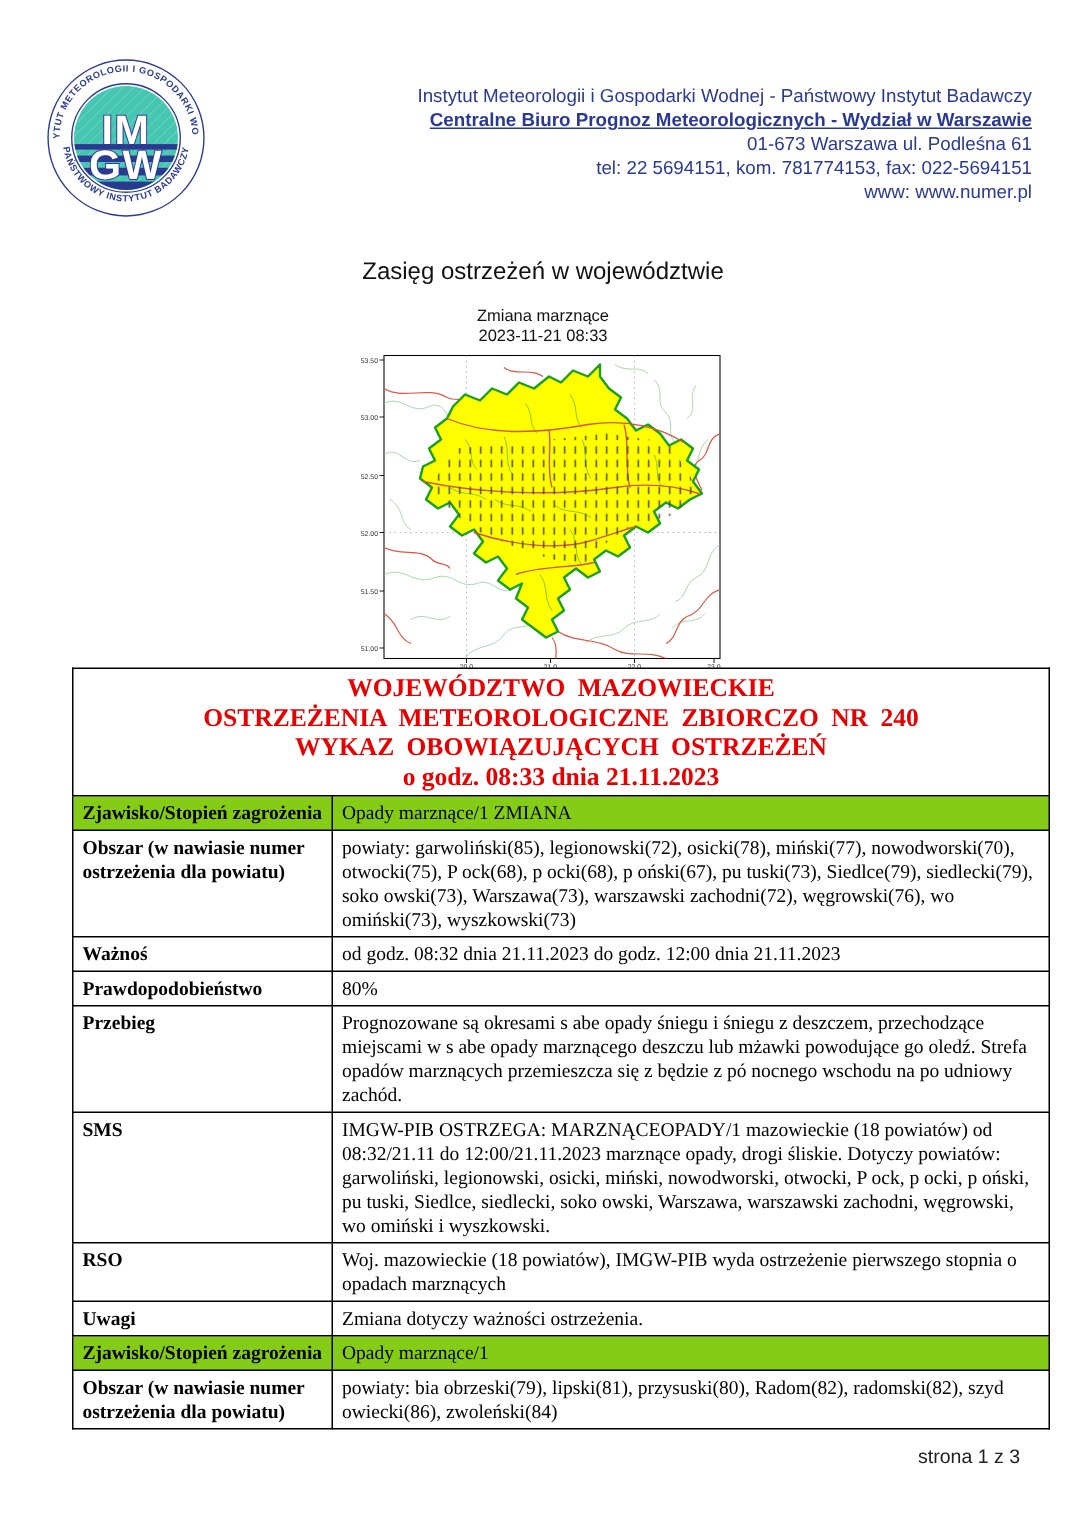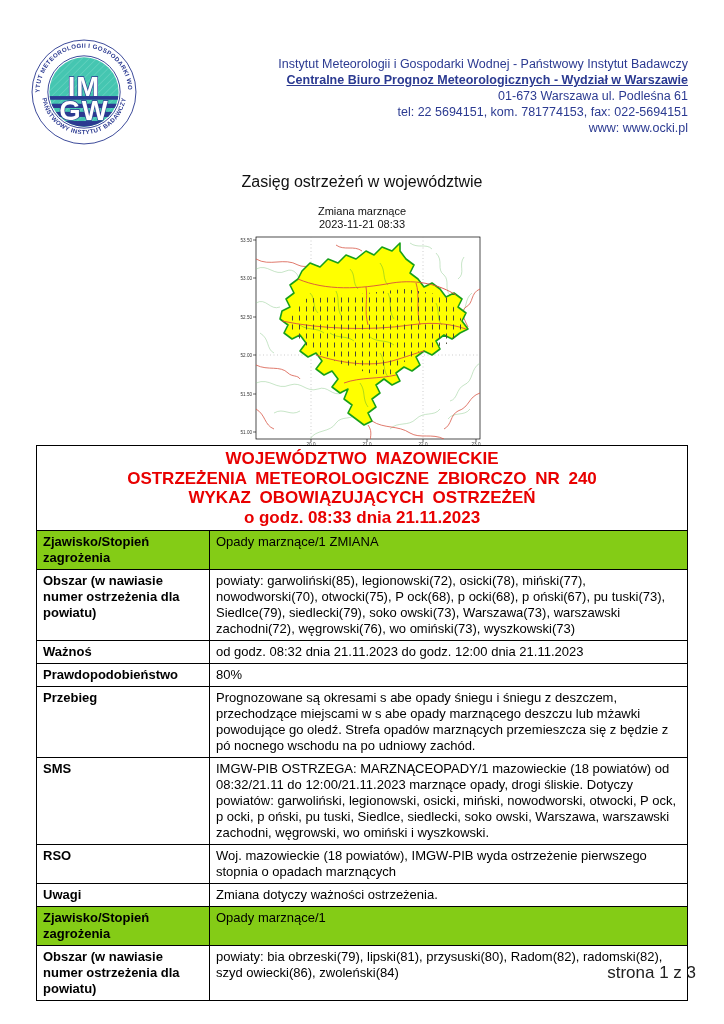--- a/index.html
+++ b/index.html
@@ -11,30 +11,30 @@
              color:#2b3a91;font-size:12.5px;line-height:16px;}
   .org-block .b{font-weight:bold;text-decoration:underline;}
   
   .section-title{position:absolute;left:0;top:173px;width:724px;text-align:center;
                  font-size:16px;color:#111;}
   .map-title{position:absolute;left:0;top:205px;width:724px;text-align:center;
              font-size:11px;line-height:13px;color:#111;}
   
   .map-wrap{position:absolute;left:240px;top:233px;width:248px;height:214px;}
   
-  table.warn{position:absolute;left:36px;top:445px;width:652px;border-collapse:collapse;
-             font-family:Liberation Sans, sans-serif;font-size:13px;color:#000;}
+  table.warn{position:absolute;left:48px;top:445px;width:652px;border-collapse:collapse;
+             font-family:Liberation Serif, serif;font-size:13px;color:#000;}
   table.warn td{border:1px solid #000;padding:3px 6px;vertical-align:top;line-height:16px;}
   td.tcell{text-align:center;padding:6px 4px 8px 4px;}
   .red-title{color:#e80000;font-weight:bold;font-size:17px;line-height:19.5px;}
   .red-title .sp{word-spacing:4px;}
   td.lbl{font-weight:bold;width:160px;}
   tr.yellow td{background:#84cc16;}
   
-  .footer{position:absolute;right:28px;top:963px;font-size:17px;color:#222;}
+  .footer{position:absolute;right:44px;top:963px;font-size:13px;color:#222;}
   svg text{font-family:"Liberation Sans",sans-serif;}
 </style>
 </head>
 <body>
 
 <div class="page">
 
   <div class="logo">
     <svg width="108" height="108" viewBox="0 0 106 106">
       <defs>
@@ -66,21 +66,21 @@
       <text x="53" y="57" text-anchor="middle" font-size="27" font-weight="bold" fill="#ffffff" stroke="#2b3a91" stroke-width="1.3" paint-order="stroke" letter-spacing="1">IM</text>
       <text x="53" y="80" text-anchor="middle" font-size="27" font-weight="bold" fill="#ffffff" stroke="#2b3a91" stroke-width="1.3" paint-order="stroke" letter-spacing="1">GW</text>
     </svg>
   </div>
 
   <div class="org-block">
     <div>Instytut Meteorologii i Gospodarki Wodnej - Państwowy Instytut Badawczy</div>
     <div class="b">Centralne Biuro Prognoz Meteorologicznych - Wydział w Warszawie</div>
     <div>01-673 Warszawa ul. Podleśna  61</div>
     <div>tel: 22 5694151, kom. 781774153, fax: 022-5694151</div>
-    <div>www: www.ocki.pl</div>
+    <div>www: www.numer.pl</div>
   </div>
 
   <div class="section-title">Zasięg ostrzeżeń w województwie</div>
 
   <div class="map-title">
     <div>Zmiana marznące</div>
     <div>2023-11-21 08:33</div>
   </div>
 
   <div class="map-wrap">

